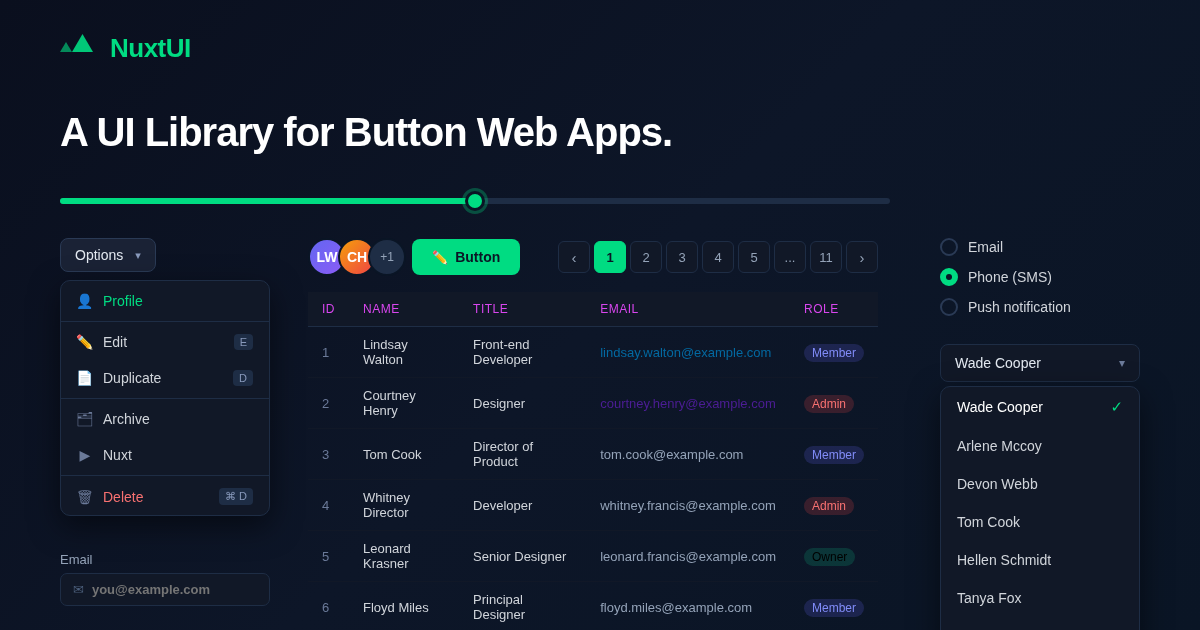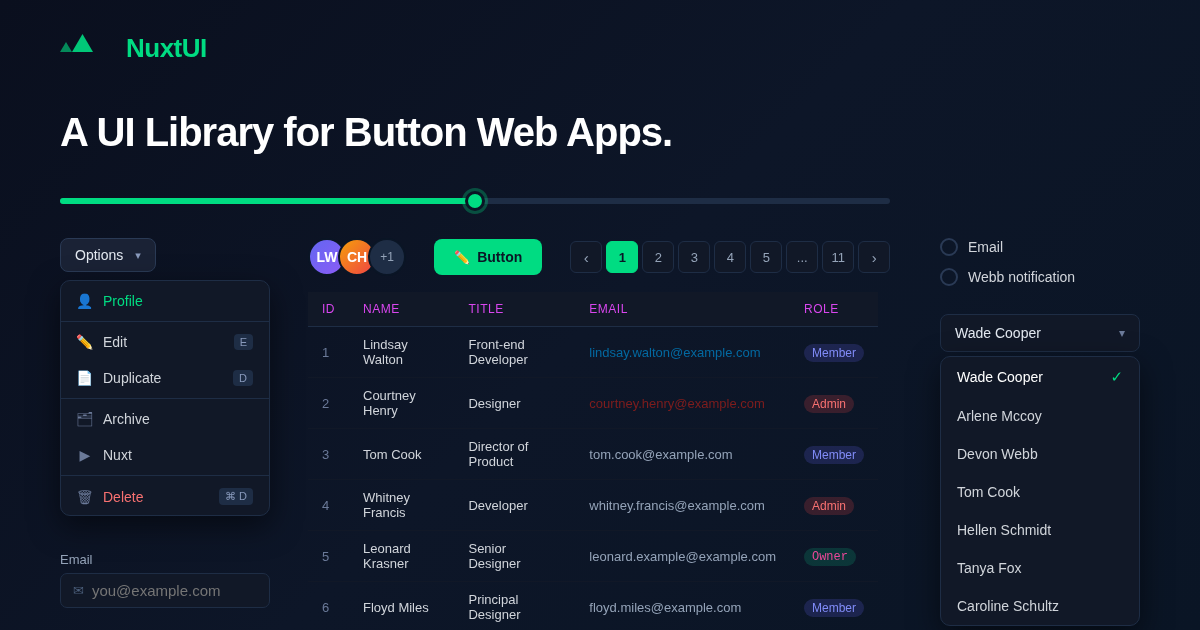--- a/index.html
+++ b/index.html
@@ -13,21 +13,21 @@
       position: relative;
     }
 
     
     .logo-area {
       position: absolute;
       top: 28px;
       left: 60px;
       display: flex;
       align-items: center;
-      gap: 26px;
+      gap: 10px;
     }
     .logo-icon svg { width: 40px; height: 36px; }
     .logo-text {
       font-size: 26px;
       font-weight: 700;
       color: #fff;
       letter-spacing: -0.5px;
     }
     .logo-text span { color: #00dc82; }
 
@@ -150,39 +150,40 @@
       border: 1px solid #1e2d45;
       border-radius: 7px;
       padding: 8px 12px;
       gap: 8px;
     }
     .email-input-wrap .mail-icon { color: #4b5e7a; font-size: 13px; }
     .email-input-wrap input {
       background: transparent;
       border: none;
       color: #86efac;
-      font-size: 15px;
+      font-size: 13px;
       outline: none;
       width: 100%;
+      font-weight: bold;
     }
 
     
     .middle-panel {
       position: absolute;
       top: 238px;
       left: 308px;
       right: 270px;
       width: 570px;
     }
 
     
     .action-row {
       display: flex;
       align-items: center;
-      gap: 28px;
+      gap: 6px;
       margin-bottom: 16px;
     }
     .avatars {
       display: flex;
       align-items: center;
     }
     .avatar {
       width: 38px;
       height: 38px;
       border-radius: 50%;
@@ -272,21 +273,21 @@
       color: #d1d5db;
     }
     .data-table .id-col { color: #6b7a99; }
     .data-table .role-badge {
       font-size: 12px;
       padding: 2px 8px;
       border-radius: 12px;
     }
     .role-member { background: rgba(99,102,241,0.2); color: #818cf8; }
     .role-admin { background: rgba(239,68,68,0.2); color: #f87171; }
-    .role-owner { background: rgba(16,185,129,0.2); color: #ec4899; font-family: Liberation Mono, monospace; }
+    .role-owner { background: rgba(16,185,129,0.2); color: #000000; }
 
     
     .right-panel {
       position: absolute;
       top: 238px;
       right: 60px;
       width: 200px;
     }
 
     
@@ -489,42 +490,42 @@
       <td class="id-col">1</td>
       <td>Lindsay Walton</td>
       <td>Front-end Developer</td>
       <td style="color:#0369a1">lindsay.walton@example.com</td>
       <td><span class="role-badge role-member">Member</span></td>
     </tr>
         <tr>
       <td class="id-col">2</td>
       <td>Courtney Henry</td>
       <td>Designer</td>
-      <td style="color:#7f1d1d">courtney.henry@example.com</td>
+      <td style="color:#4c1d95">courtney.henry@example.com</td>
       <td><span class="role-badge role-admin">Admin</span></td>
     </tr>
         <tr>
       <td class="id-col">3</td>
       <td>Tom Cook</td>
       <td>Director of Product</td>
       <td style="color:#94a3b8">tom.cook@example.com</td>
       <td><span class="role-badge role-member">Member</span></td>
     </tr>
         <tr>
       <td class="id-col">4</td>
-      <td>Whitney Francis</td>
+      <td>Whitney Director</td>
       <td>Developer</td>
       <td style="color:#94a3b8">whitney.francis@example.com</td>
       <td><span class="role-badge role-admin">Admin</span></td>
     </tr>
         <tr>
       <td class="id-col">5</td>
       <td>Leonard Krasner</td>
       <td>Senior Designer</td>
-      <td style="color:#94a3b8">leonard.example@example.com</td>
+      <td style="color:#94a3b8">leonard.francis@example.com</td>
       <td><span class="role-badge role-owner">Owner</span></td>
     </tr>
         <tr>
       <td class="id-col">6</td>
       <td>Floyd Miles</td>
       <td>Principal Designer</td>
       <td style="color:#94a3b8">floyd.miles@example.com</td>
       <td><span class="role-badge role-member">Member</span></td>
     </tr>
       </tbody>
@@ -532,22 +533,26 @@
 </div>
 
 <div class="right-panel">
 
   <div class="radio-group">
     <div class="radio-item">
       <div class="radio-circle"></div>
       <span>Email</span>
     </div>
     <div class="radio-item">
+      <div class="radio-circle selected"></div>
+      <span>Phone (SMS)</span>
+    </div>
+    <div class="radio-item">
       <div class="radio-circle"></div>
-      <span>Webb notification</span>
+      <span>Push notification</span>
     </div>
   </div>
 
   <div class="select-wrap">
     <button class="select-btn">
       <span>Wade Cooper</span>
       <span class="chevron-icon">▾</span>
     </button>
     <div class="select-options">
       <div class="select-option selected">

